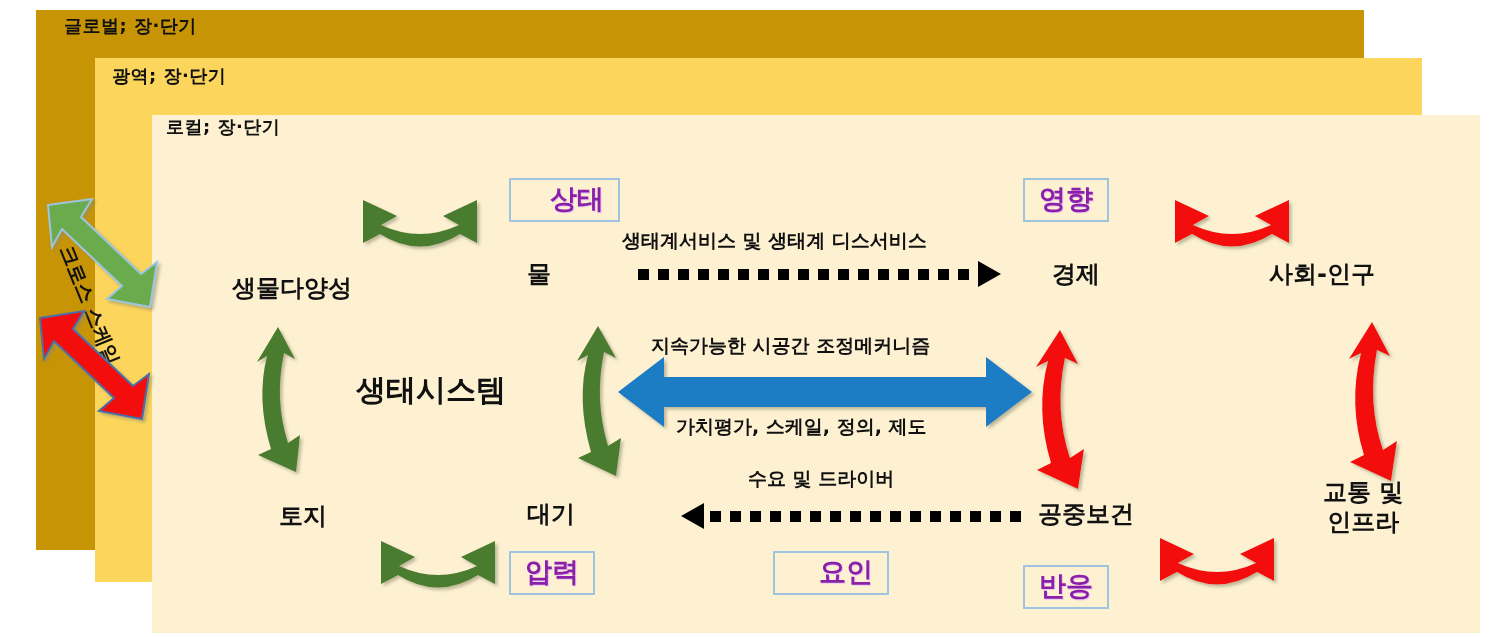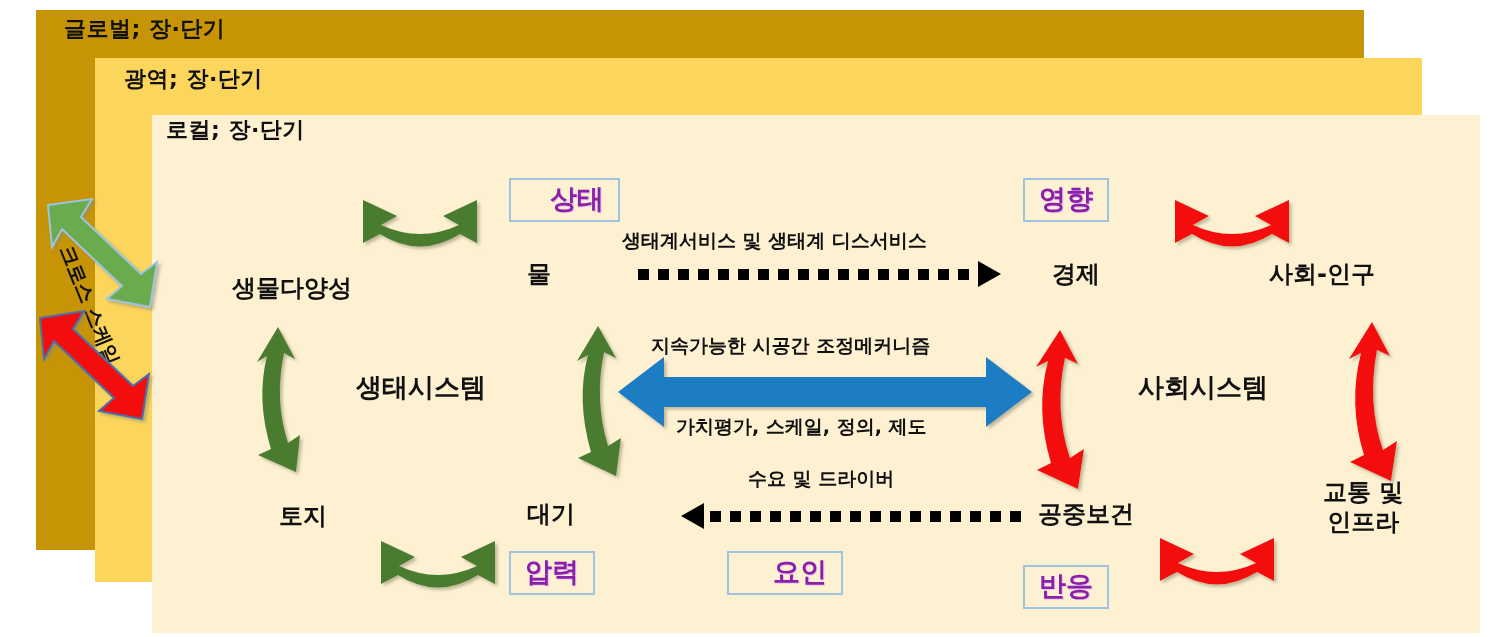--- a/index.html
+++ b/index.html
@@ -8,47 +8,47 @@
 
   .stage{position:absolute;left:0;top:0;width:1501px;height:637px;}
 
   
   .panel{position:absolute;}
   .panel-global{left:36px;  top:10px;  width:1328px; height:540px; background:#c79405;}
   .panel-region{left:95px;  top:58px;  width:1327px; height:524px; background:#fcd65c;}
   .panel-local {left:152px; top:115px; width:1328px; height:518px; background:#fdf1d2;}
 
   .panel-title{position:absolute;font-weight:bold;color:#111;
-               font-size:22px;letter-spacing:.5px;white-space:nowrap;text-align:right;}
+               font-size:18px;letter-spacing:.5px;white-space:nowrap;text-align:right;}
   .t-global{left:64px;  top:14px;}
-  .t-region{left:124px; top:64px;}
+  .t-region{left:112px; top:64px;}
   .t-local {left:166px; top:115px;}
 
   
   .crossscale{position:absolute;left:10px;top:225px;width:160px;height:160px;
               transform:rotate(68deg);transform-origin:center center;
               font-size:20px;font-weight:bold;color:#111;white-space:nowrap;
               display:flex;align-items:center;justify-content:center;}
 
   
   .badge{position:absolute;border:2px solid #9ec4e0;background:transparent;
          color:#8a1fa8;font-weight:bold;font-size:27px;
          padding:3px 14px 6px 14px;line-height:1.15;
          text-shadow:1px 1px 0 #e8c8f0;}
   .b-state   {left:509px;  top:178px;padding-left:39px;}
   .b-impact  {left:1023px; top:178px;}
   .b-press   {left:509px;  top:551px;}
-  .b-driver  {left:727px;  top:551px;padding-left:44px;}
+  .b-driver  {left:773px;  top:551px;padding-left:44px;}
   .b-resp    {left:1023px; top:565px;text-align:right;}
 
   
   .node{position:absolute;font-weight:bold;color:#111;white-space:nowrap;
         text-align:center;}
   .n-sm{font-size:24px;}
-  .n-lg{font-size:26px;text-align:center;}
+  .n-lg{font-size:30px;text-align:center;}
   .n-2l{font-size:24px;line-height:1.25;}
 
   .n-bio   {left:232px;  top:272px;}
   .n-water {left:527px;  top:258px;}
   .n-econ  {left:1052px; top:258px;}
   .n-socio {left:1269px; top:258px;}
   .n-ecosys{left:356px;  top:370px;}
   .n-socsys{left:1138px; top:370px;}
   .n-land  {left:279px;  top:500px;}
   .n-atmos {left:527px;  top:498px;}
@@ -197,21 +197,20 @@
   <div class="cap cap-es">생태계서비스 및 생태계 디스서비스</div>
   <div class="cap cap-mech">지속가능한 시공간 조정메커니즘</div>
   <div class="cap cap-value">가치평가, 스케일, 정의, 제도</div>
   <div class="cap cap-demand">수요 및 드라이버</div>
 
   <div class="node n-sm n-bio">생물다양성</div>
   <div class="node n-sm n-water">물</div>
   <div class="node n-sm n-econ">경제</div>
   <div class="node n-sm n-socio">사회-인구</div>
   <div class="node n-lg n-ecosys">생태시스템</div>
-  <div class="node n-lg n-socsys">사회시스템</div>
   <div class="node n-sm n-land">토지</div>
   <div class="node n-sm n-atmos">대기</div>
   <div class="node n-sm n-health">공중보건</div>
   <div class="node n-2l n-infra">
     <div>교통 및</div>
     <div>인프라</div>
   </div>
 
   <div class="badge b-state">상태</div>
   <div class="badge b-impact">영향</div>

